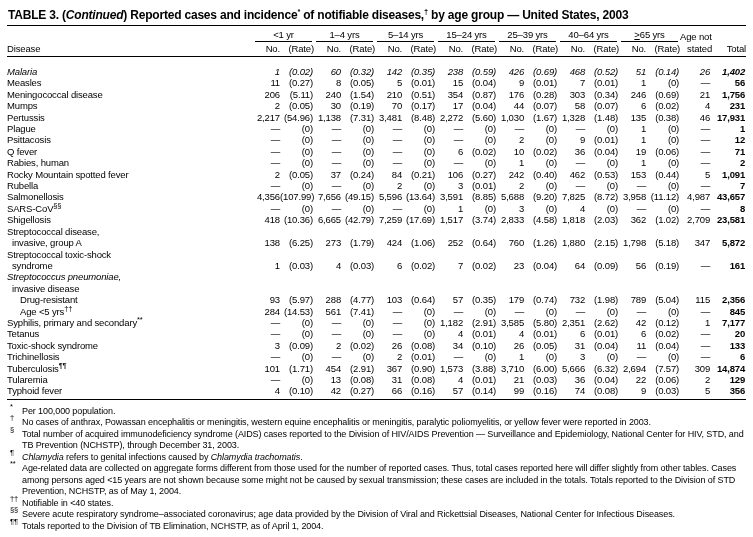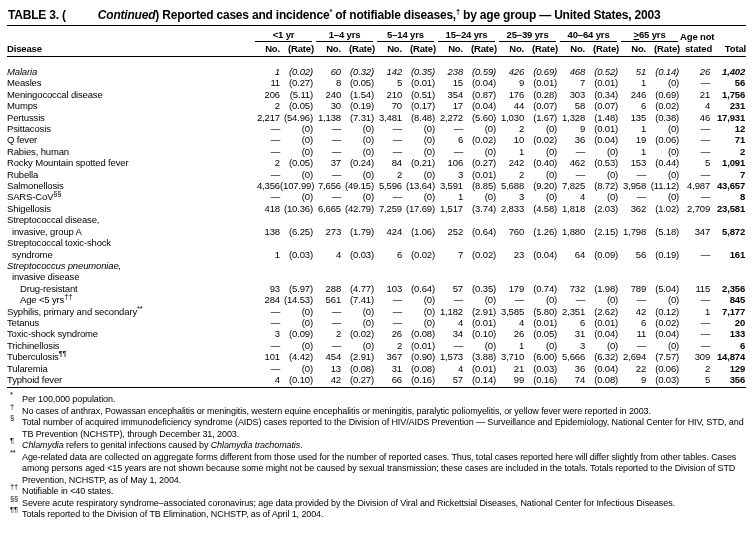--- a/index.html
+++ b/index.html
@@ -1,25 +1,25 @@
 <!DOCTYPE html>
 <html><head>
 <meta charset="utf-8">
 <style>
   html,body{margin:0;padding:0;}
   body{width:753px;height:537px;background:#fff;color:#000;
        font-family:"Liberation Sans","DejaVu Sans",sans-serif;overflow:hidden;}
   .page{padding:4px 7px 0 7px;}
   .title{font-size:12px;font-weight:bold;padding:4px 0 3px 1px;border-bottom:1.5px solid #000;
          letter-spacing:-0.2px;white-space:nowrap;}
-  .title .cont{font-style:italic;font-weight:bold;margin-left:32px;}
+  .title .cont{font-style:italic;font-weight:bold;}
   sup{font-size:7.5px;line-height:0;}
   table{width:739px;border-collapse:collapse;table-layout:fixed;}
   th,td{font-size:9.5px;letter-spacing:-0.15px;white-space:nowrap;}
-  thead th{font-weight:bold;vertical-align:bottom;padding:0;}
+  thead th{font-weight:normal;vertical-align:bottom;padding:0;}
   tr.h1 th{padding-top:3px;}
   .glabel{display:block;text-align:center;border-bottom:1px solid #000;padding-bottom:1px;margin:0 2px;}
   .ulc{text-decoration:underline;}
   tr.h2 th{border-bottom:1px solid #000;padding:1px 0 2px 0;}
   .dname{text-align:left;}
   .num-h,.num{text-align:right;}
   .rate-h,.rate{text-align:right;padding-right:1px;}
   .ans-h{text-align:right;padding-right:9px;}
   .ans{text-align:right;padding-right:2px;}
   .total-h,.total{text-align:right;padding-right:1px;}
@@ -199,20 +199,39 @@
           <td class="num">1,030</td>
           <td class="rate">(1.67)</td>
           <td class="num">1,328</td>
           <td class="rate">(1.48)</td>
           <td class="num">135</td>
           <td class="rate">(0.38)</td>
           <td class="ans">46</td>
           <td class="total">17,931</td>
         </tr>
         <tr>
+          <td class="name"><span>Plague</span></td>
+          <td class="num">—</td>
+          <td class="rate">(0)</td>
+          <td class="num">—</td>
+          <td class="rate">(0)</td>
+          <td class="num">—</td>
+          <td class="rate">(0)</td>
+          <td class="num">—</td>
+          <td class="rate">(0)</td>
+          <td class="num">—</td>
+          <td class="rate">(0)</td>
+          <td class="num">—</td>
+          <td class="rate">(0)</td>
+          <td class="num">1</td>
+          <td class="rate">(0)</td>
+          <td class="ans">—</td>
+          <td class="total">1</td>
+        </tr>
+        <tr>
           <td class="name"><span>Psittacosis</span></td>
           <td class="num">—</td>
           <td class="rate">(0)</td>
           <td class="num">—</td>
           <td class="rate">(0)</td>
           <td class="num">—</td>
           <td class="rate">(0)</td>
           <td class="num">—</td>
           <td class="rate">(0)</td>
           <td class="num">2</td>
@@ -509,21 +528,21 @@
           <td class="num">3</td>
           <td class="rate">(0)</td>
           <td class="num">—</td>
           <td class="rate">(0)</td>
           <td class="ans">—</td>
           <td class="total">6</td>
         </tr>
         <tr>
           <td class="name"><span>Tuberculosis</span><sup>¶¶</sup></td>
           <td class="num">101</td>
-          <td class="rate">(4.42)</td>
+          <td class="rate">(1.71)</td>
           <td class="num">454</td>
           <td class="rate">(2.91)</td>
           <td class="num">367</td>
           <td class="rate">(0.90)</td>
           <td class="num">1,573</td>
           <td class="rate">(3.88)</td>
           <td class="num">3,710</td>
           <td class="rate">(6.00)</td>
           <td class="num">5,666</td>
           <td class="rate">(6.32)</td>

